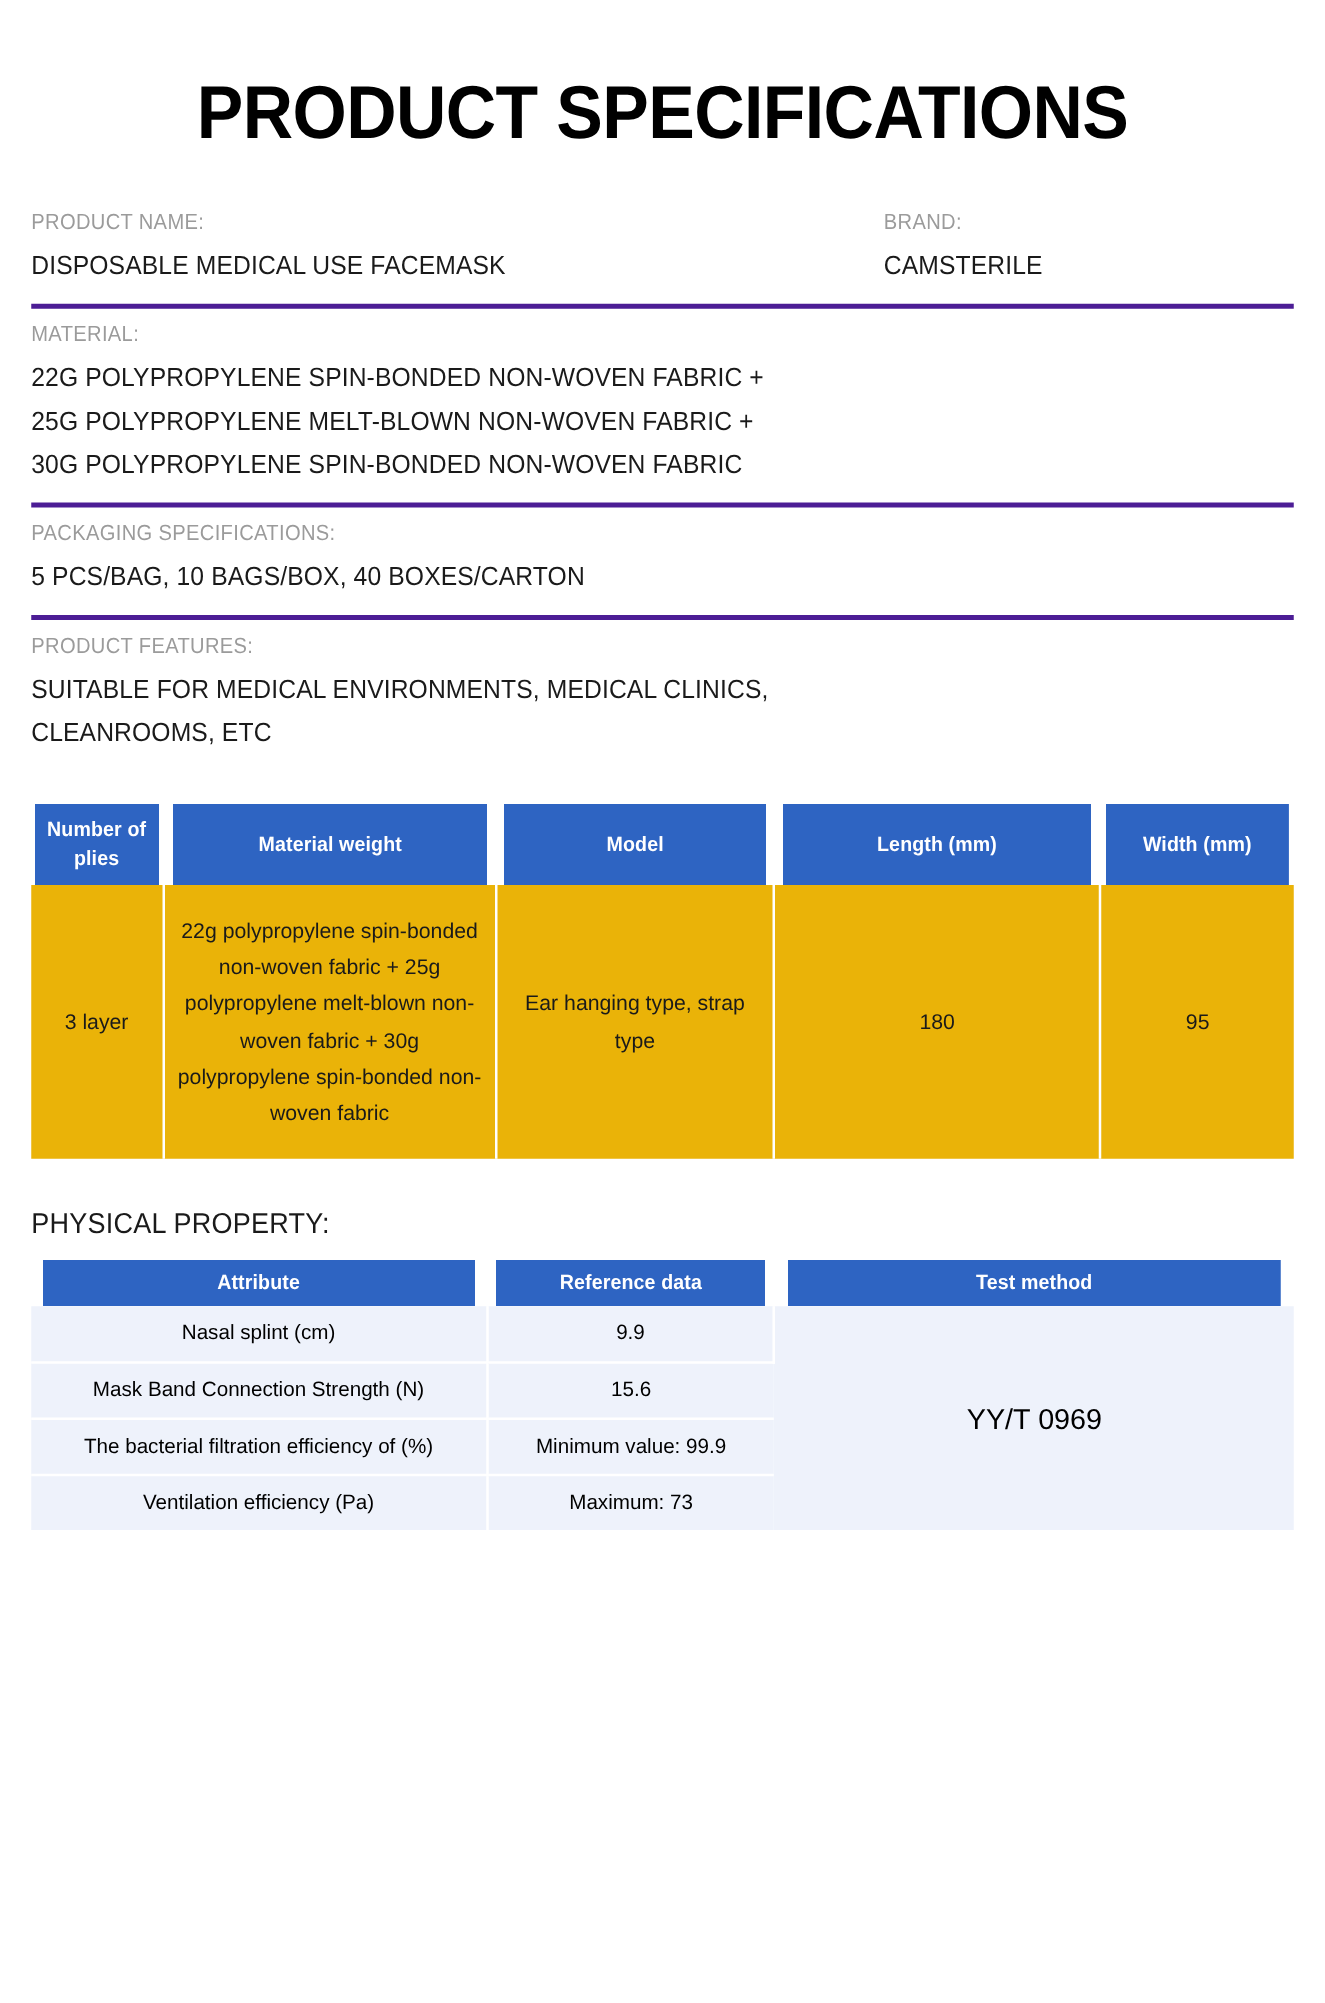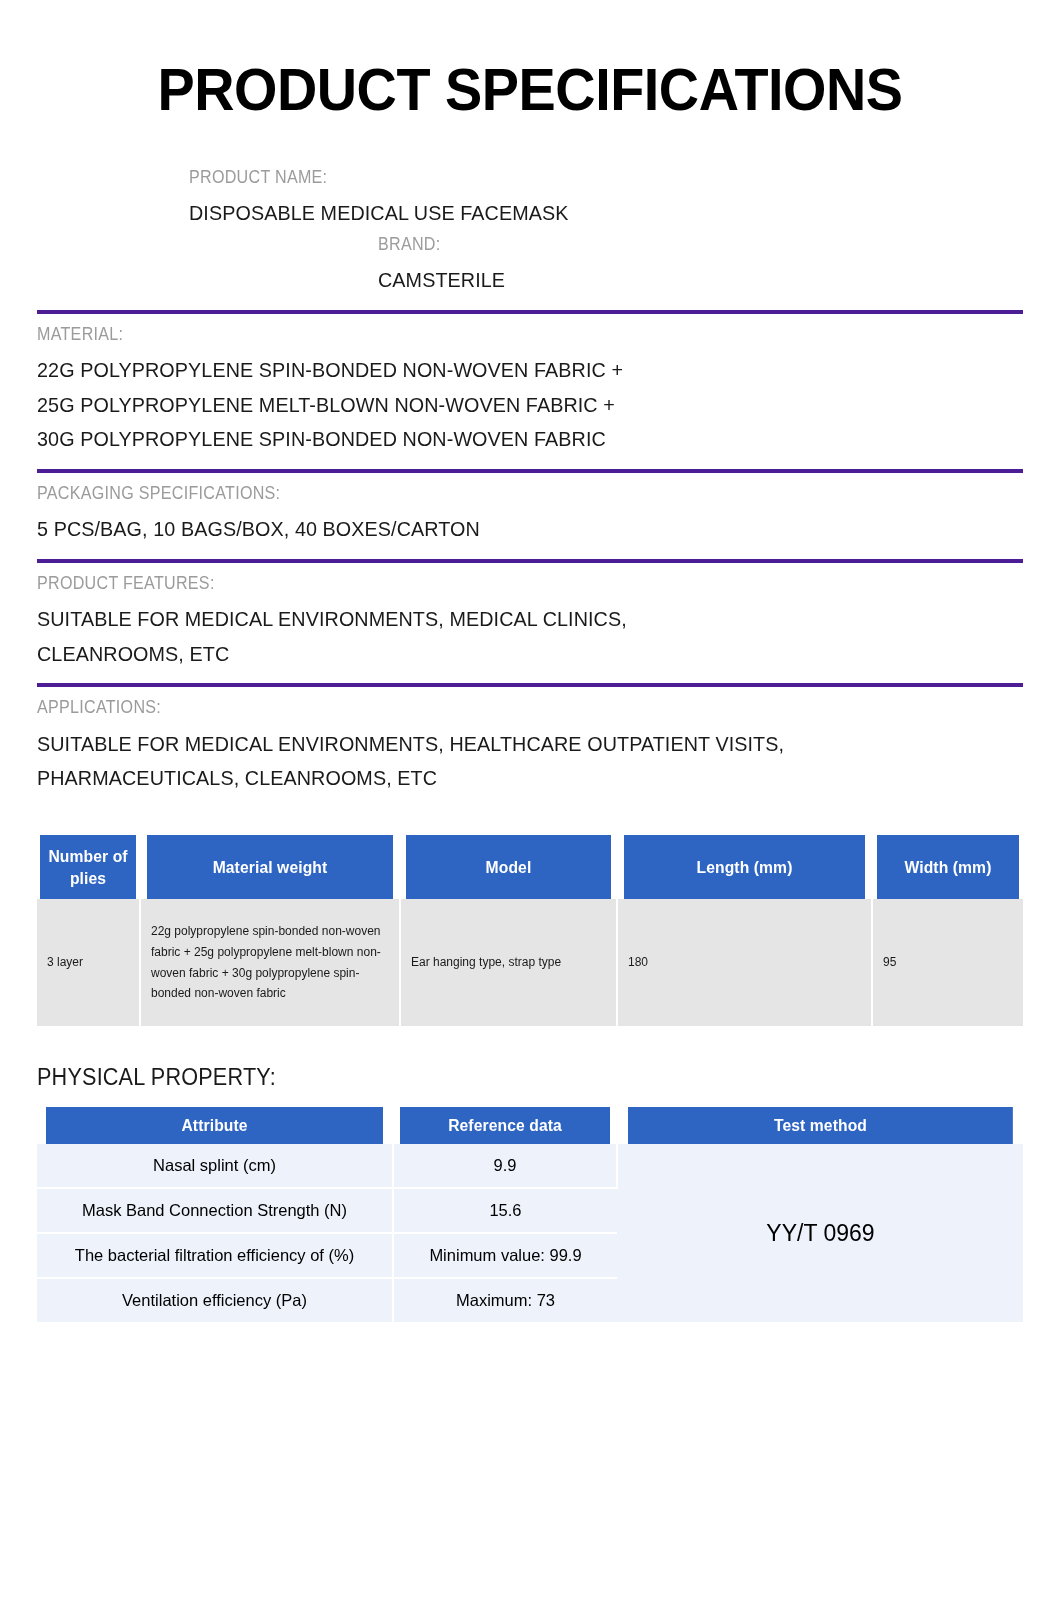--- a/index.html
+++ b/index.html
@@ -13,21 +13,21 @@
     font-family: "Liberation Sans", sans-serif;
     color: #1a1a1a;
     overflow: hidden;
   }
 
   .page {
     position: relative;
     width: 1060px;
     height: 1602px;
     box-sizing: border-box;
-    padding: 0 37px;
+    padding: 0 25px;
   }
 
   
   .title {
     margin: 0;
     padding-top: 58px;
     text-align: center;
     font-size: 60px;
     font-weight: 700;
     letter-spacing: -0.5px;
@@ -37,23 +37,22 @@
     transform-origin: center center;
     white-space: nowrap;
   }
 
   
   .spec-list {
     margin-top: 36px;
   }
   .spec-row {
     display: flex;
-    align-items: center;
+    align-items: flex-end;
     padding: 7px 0 12px 0;
-    flex-direction: column;
   }
   .spec-row + .spec-row {
     border-top: 4px solid #4c1d95;
   }
   .spec-col {
     flex: 0 0 auto;
   }
   .spec-col.left { width: 682px; padding-right: 10px; box-sizing: border-box; }
   .spec-col.right { width: 304px; }
   .spec-col.full { width: 100%; }
@@ -96,24 +95,25 @@
     padding: 10px 4px;
     text-align: center;
     vertical-align: middle;
     border-right: 2px solid #ffffff;
     line-height: 1.35;
     letter-spacing: 0.1px;
     transform: scaleX(0.95);
   }
   .tbl-spec th:last-child { border-right: none; }
   .tbl-spec td {
-    background: #e5e5e5;
-    color: #1a1a1a;
-    font-size: 12px;
+    background: #eab308;
+    color: #1a1a1a;
+    font-size: 17px;
     padding: 22px 10px;
+    text-align: center;
     vertical-align: middle;
     border-right: 2px solid #ffffff;
     line-height: 1.72;
   }
   .tbl-spec td:last-child { border-right: none; }
 
   .phys-heading {
     margin: 38px 0 0 0;
     font-size: 23px;
     color: #1a1a1a;
@@ -198,29 +198,20 @@
     <div class="spec-row">
       <div class="spec-col full">
         <div class="spec-label">PRODUCT FEATURES:</div>
         <div class="spec-value">
           <span class="ln">SUITABLE FOR MEDICAL ENVIRONMENTS, MEDICAL CLINICS,</span>
           <span class="ln">CLEANROOMS, ETC</span>
         </div>
       </div>
     </div>
 
-    <div class="spec-row">
-      <div class="spec-col full">
-        <div class="spec-label">APPLICATIONS:</div>
-        <div class="spec-value">
-          <span class="ln">SUITABLE FOR MEDICAL ENVIRONMENTS, HEALTHCARE OUTPATIENT VISITS,</span>
-          <span class="ln">PHARMACEUTICALS, CLEANROOMS, ETC</span>
-        </div>
-      </div>
-    </div>
 
   </div>
 
   <table class="tbl-spec">
     <colgroup>
       <col style="width:103px">
       <col style="width:260px">
       <col style="width:217px">
       <col style="width:255px">
       <col style="width:151px">

